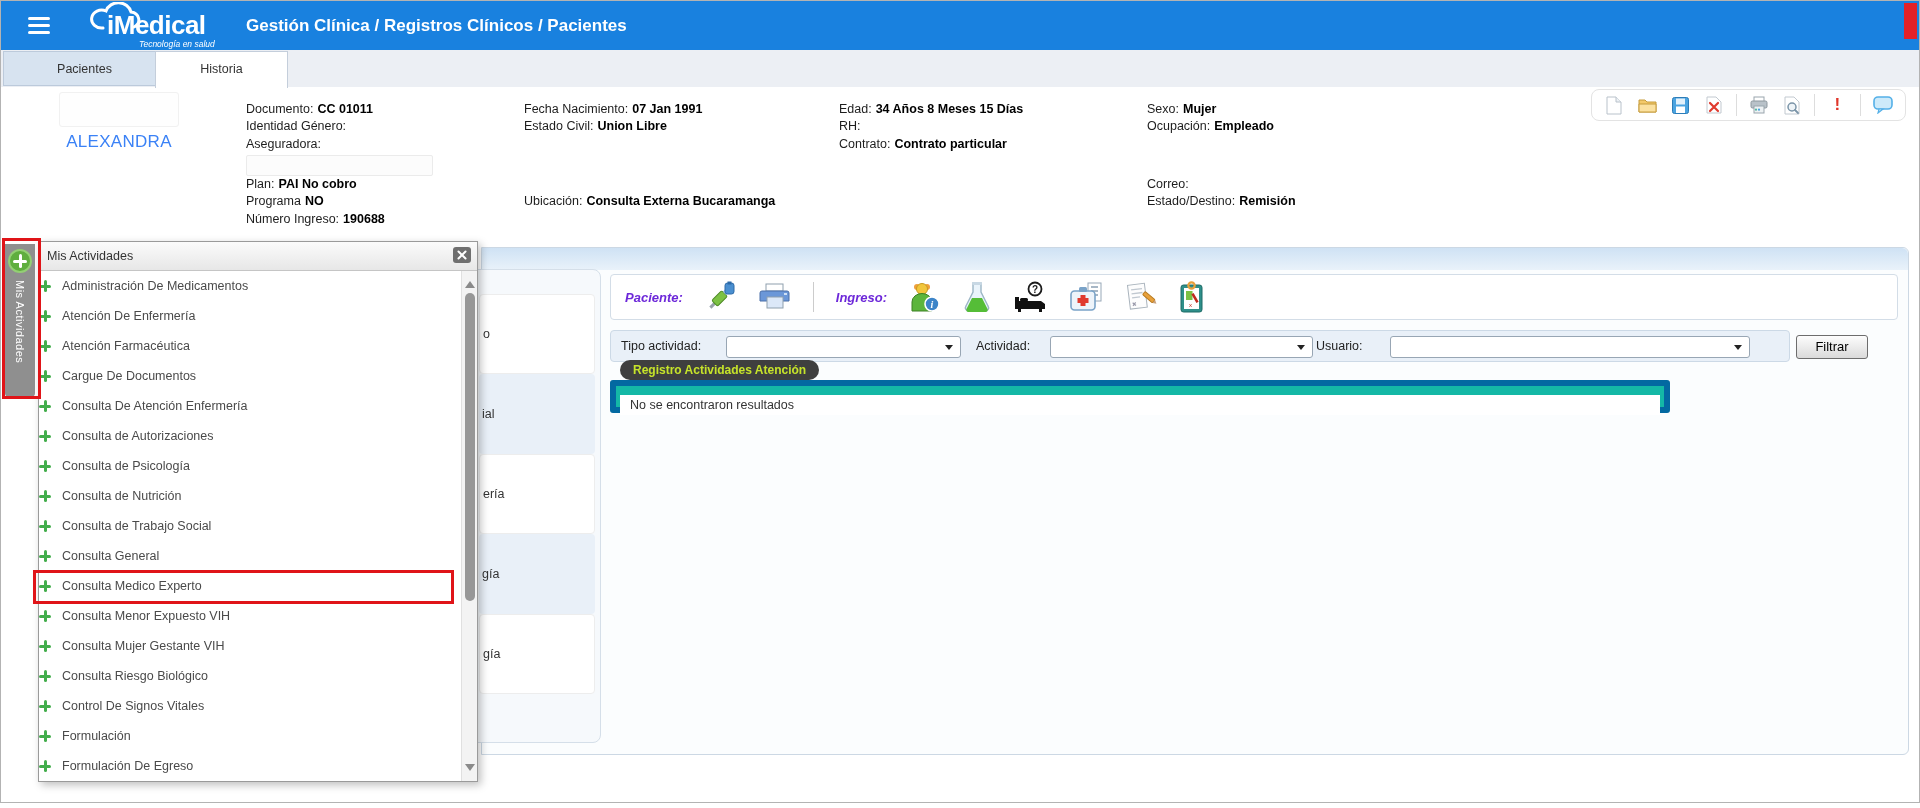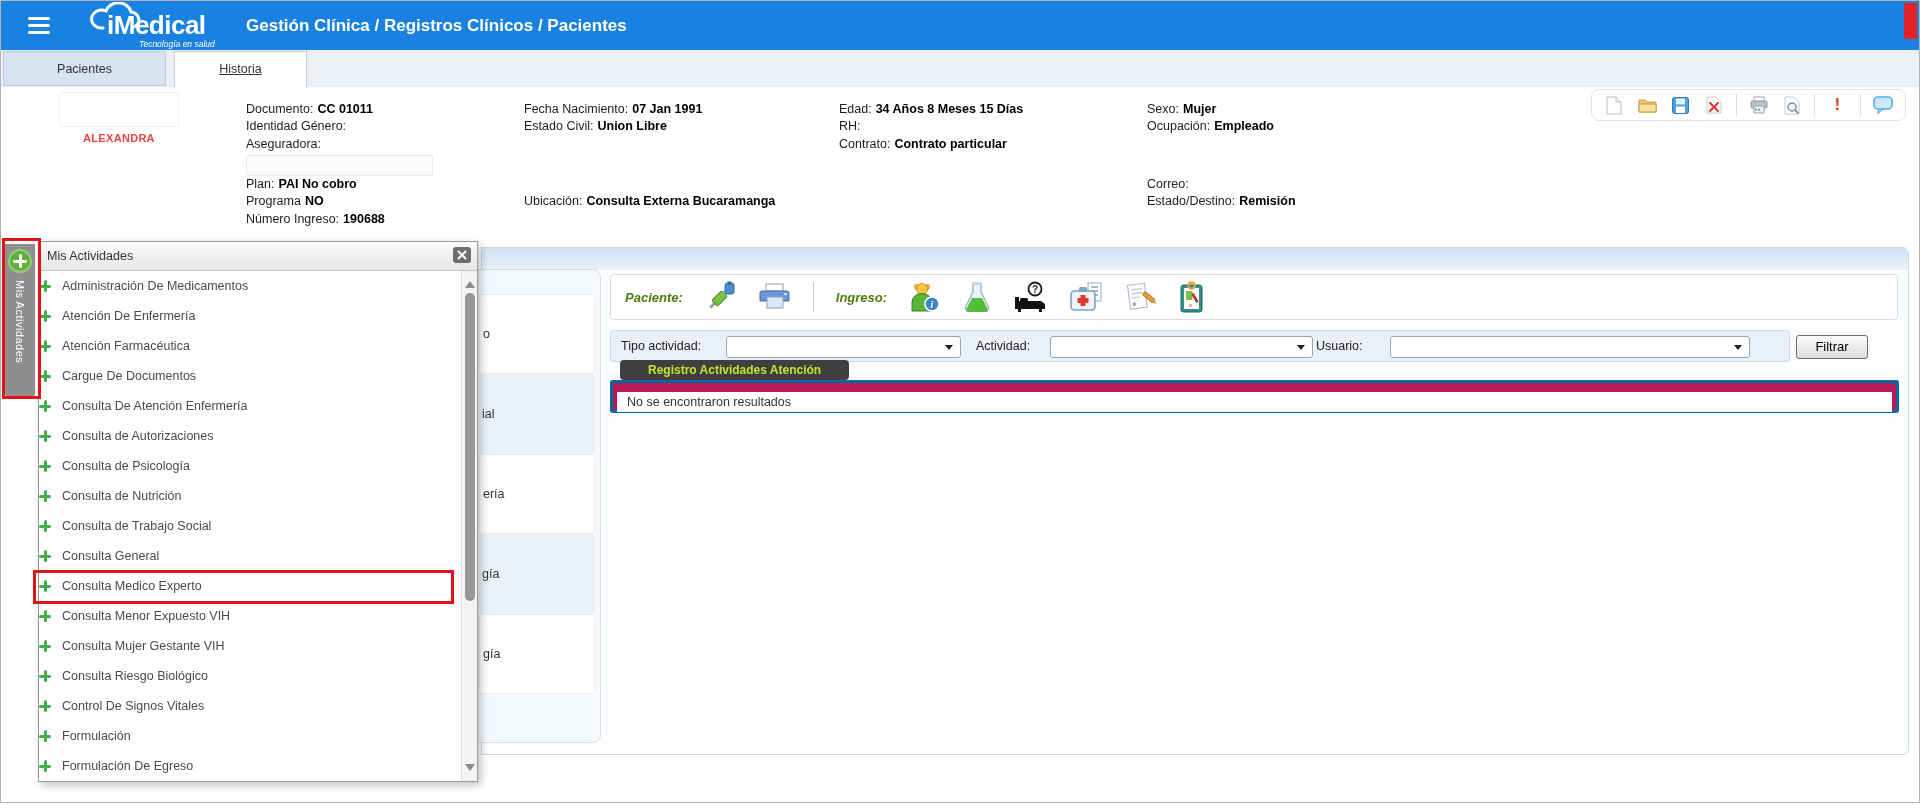--- a/index.html
+++ b/index.html
@@ -13,49 +13,49 @@
   .logo { position:absolute; left:80px; top:1px; width:165px; height:47px; }
   .brand-text { position:absolute; left:26px; top:8px; color:#fff; font-size:26px; font-weight:bold; letter-spacing:-0.5px; }
   .brand-tagline { position:absolute; left:58px; top:37px; color:#fff; font-size:8.5px; font-style:italic; }
   .breadcrumb { position:absolute; left:245px; top:0; height:49px; line-height:49px; color:#fff; font-size:17px; font-weight:600; }
   .red-marker { position:absolute; left:1903px; top:2px; width:13px; height:36px; background:#e32127; }
 
   
   .tabsrow { position:absolute; left:0; top:49px; width:100%; height:37px; background:#eceff4; border-bottom:1px solid #d7dde4; }
   .tab { position:absolute; top:1px; height:35px; line-height:35px; text-align:center; font-size:12.5px; color:#333; cursor:pointer; box-sizing:border-box; }
   .tab.inactive { left:2px; width:163px; background:#d7e3f0; border:1px solid #bccadb; }
-  .tab.active { left:173px; width:133px; height:37px; background:#fff; border:1px solid #c4cedb; border-bottom:none; z-index:2;text-decoration:underline; }
+  .tab.active { left:154px; width:133px; height:37px; background:#fff; border:1px solid #c4cedb; border-bottom:none; z-index:2; }
 
   
   .patient-hdr { position:absolute; left:0; top:86px; width:100%; height:160px; background:#fff; }
   .photo { position:absolute; left:58px; top:5px; width:118px; height:33px; background:#fefefe; border:1px solid #f1f1f1; border-radius:3px; }
-  .pname { position:absolute; left:48px; top:45px; width:140px; text-align:center; color:#ef4444; font-size:11px; font-weight:bold; letter-spacing:0.3px; }
+  .pname { position:absolute; left:48px; top:45px; width:140px; text-align:center; color:#3b82f6; font-size:17px; font-weight:normal; letter-spacing:0.3px; }
   .pf { position:absolute; font-size:12.5px; color:#1d1d1d; white-space:nowrap; line-height:13px; }
   .pf b { color:#000; margin-left:4px; }
   .empty-input { position:absolute; left:245px; top:68px; width:185px; height:19px; background:#fcfcfc; border:1px solid #ebebeb; border-radius:2px; }
 
   .icon-toolbar { position:absolute; left:1590px; top:2px; width:313px; height:30px; background:#fff; border:1px solid #e3e3e3; border-radius:8px; display:flex; align-items:center; justify-content:space-evenly; }
   .tb-sep { width:1px; height:22px; background:#ddd; }
   .tb-ic { width:22px; height:22px; display:flex; align-items:center; justify-content:center; cursor:pointer; }
   .excl { color:#e0372b; font-size:17px; font-weight:bold; }
 
   
   .main-card { position:absolute; left:480px; top:246px; width:1428px; height:508px; background:#fbfdfe; border:1px solid #ccd8e4; border-radius:0 6px 6px 0; box-sizing:border-box; }
   .main-strip { position:absolute; left:0; top:0; width:100%; height:22px; background:linear-gradient(#cfe2f4,#e9f2fa); border-radius:0 6px 0 0; }
   .actions-row { position:absolute; left:128px; top:26px; width:1288px; height:46px; background:#fff; border:1px solid #d3dde7; border-radius:4px; display:flex; align-items:center; gap:22px; padding-left:14px; box-sizing:border-box; }
-  .aLabel { font-size:13px; font-weight:bold; font-style:italic; color:#4d7c0f; }
+  .aLabel { font-size:13px; font-weight:bold; font-style:italic; color:#6d28d9; }
   .aIc { display:flex; cursor:pointer; }
   .vdiv { width:1px; height:30px; background:#ccc; }
   .filter-row { position:absolute; left:128px; top:82px; width:1180px; height:32px; background:#e9f0f8; border:1px solid #ccd9e6; border-radius:4px; font-size:12.5px; color:#222; box-sizing:border-box; }
   .fl { position:absolute; top:0; line-height:30px; }
   .fselect { position:absolute; top:5px; height:22px; background:#fff; border:1px solid #98a6b4; border-radius:3px; cursor:pointer; box-sizing:border-box; }
   .fselect::after { content:""; position:absolute; right:7px; top:8px; border:4px solid transparent; border-top:5px solid #222; }
   .filtrar { position:absolute; left:1185px; top:4px; width:72px; height:24px; background:linear-gradient(#fdfdfd,#dadada); border:1px solid #6d6d6d; border-radius:3px; font-size:13px; color:#000; text-align:center; line-height:22px; cursor:pointer; box-sizing:border-box; }
-  .badge { position:absolute; left:138px; top:112px; background:#3f3f3f; color:#c6e32a; font-size:12px; font-weight:bold; padding:3px 28px; border-radius:4px; z-index:2; }
-  .results-box { position:absolute; left:128px; top:132px; width:1289px; height:33px; background:#be185d; border:3px solid #0369a1; border-radius:3px; box-sizing:border-box; }
+  .badge { position:absolute; left:138px; top:112px; background:#3f3f3f; color:#c6e32a; font-size:12px; font-weight:bold; padding:3px 13px; border-radius:10px; z-index:2; }
+  .results-box { position:absolute; left:128px; top:132px; width:1060px; height:33px; background:#14b8a6; border:6px solid #0369a1; border-radius:3px; box-sizing:border-box; }
   .results-row { position:absolute; left:4px; right:4px; top:9px; height:20px; background:#fff; font-size:12.5px; color:#333; line-height:20px; padding-left:10px; }
 
   
   .bg-cards { position:absolute; left:472px; top:268px; width:128px; height:474px; background:#f6f9fc; border:1px solid #d5dfe9; border-radius:0 8px 8px 0; z-index:1; box-sizing:border-box; }
   .bg-card { position:absolute; left:5px; width:116px; height:80px; border-radius:4px; display:flex; align-items:center; font-size:12.5px; color:#333; padding-left:3px; box-sizing:border-box; cursor:pointer; }
   .bg-card.wh { background:#fff; border:1px solid #ededed; }
   .bg-card.alt { background:#e9f0f8; }
 
   
   .panel { position:absolute; left:37px; top:240px; width:440px; height:541px; background:#fff; border:1px solid #9a9a9a; box-shadow:3px 3px 8px rgba(0,0,0,0.25); z-index:5; box-sizing:border-box; }

